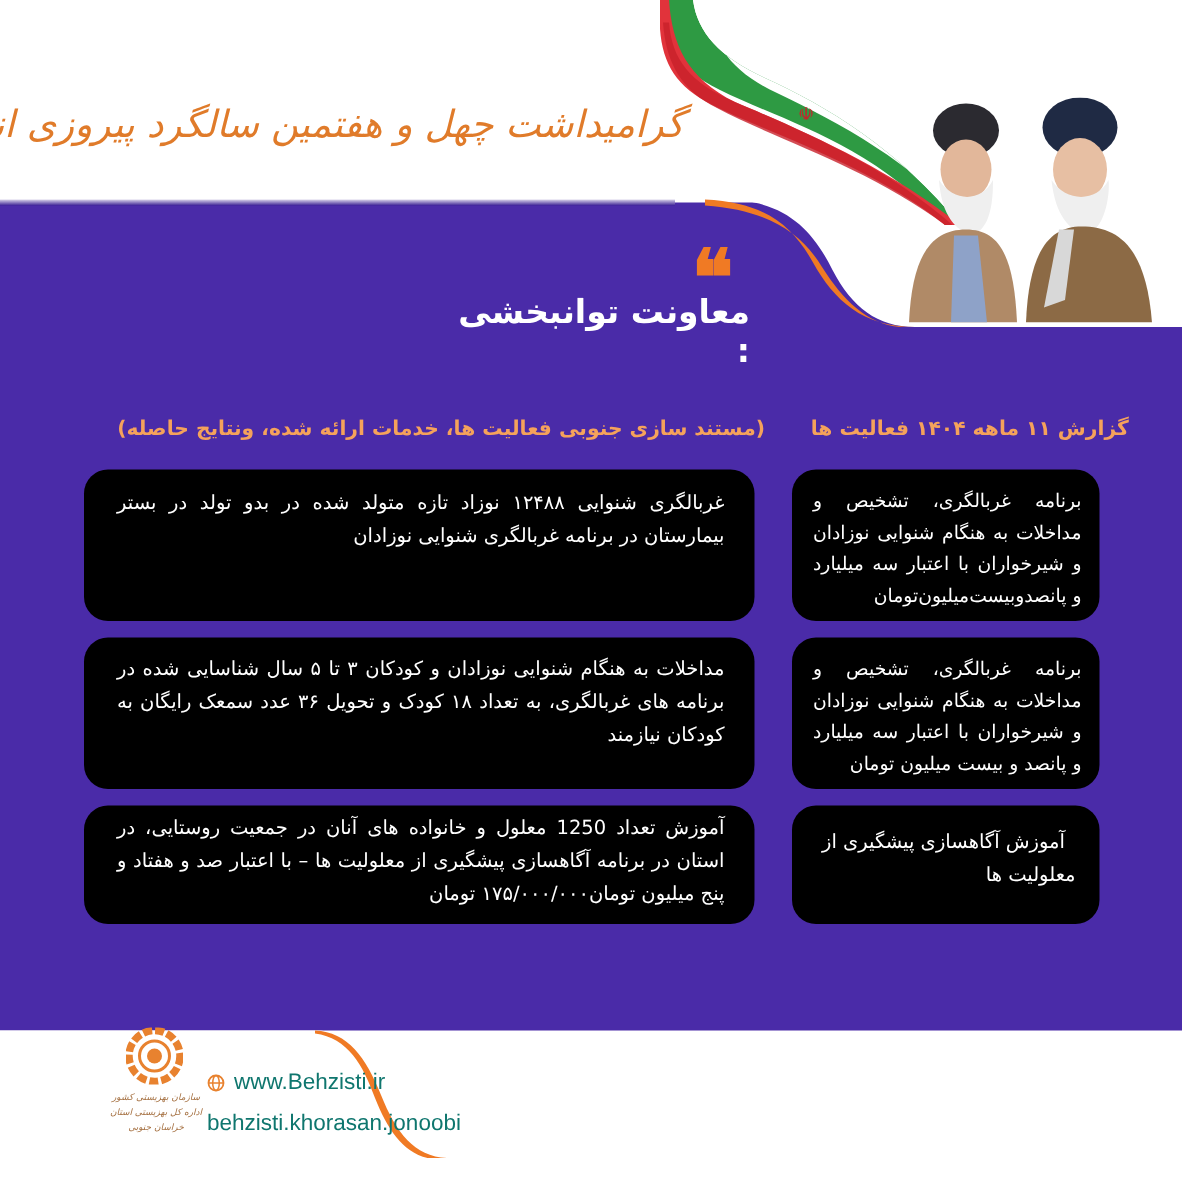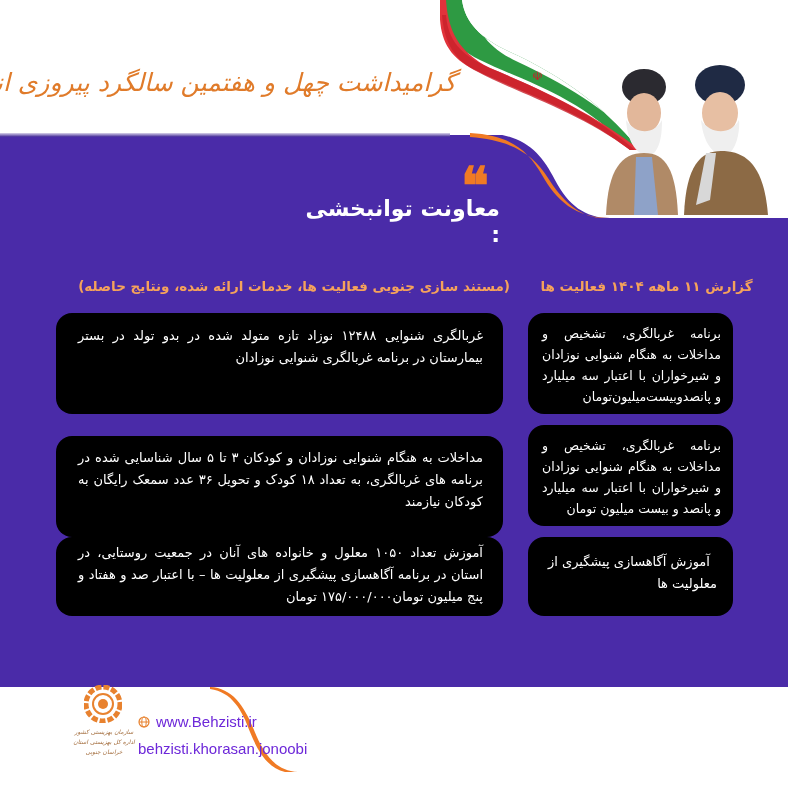--- a/index.html
+++ b/index.html
@@ -61,41 +61,41 @@
     .col-head.left { left: 50px; width: 460px; text-align: right; }
 
     
     .card {
       position: absolute; background: #000000; border-radius: 16px;
       direction: rtl; color: #ffffff;
     }
     .card .txt { display: block; font-size: 13px; line-height: 22px; text-align: justify; text-align-last: right; }
 
     .card.l1 { left: 56px; top: 313px; width: 447px; height: 101px; padding: 12px 20px 0 22px; }
-    .card.l2 { left: 56px; top: 436px; width: 447px; height: 101px; padding: 11px 20px 0 22px; }
+    .card.l2 { left: 56px; top: 425px; width: 447px; height: 101px; padding: 11px 20px 0 22px; }
     .card.l3 { left: 56px; top: 537px; width: 447px; height: 79px; padding: 5px 20px 0 22px; }
     .card.r1 { left: 528px; top: 313px; width: 205px; height: 101px; padding: 10px 12px 0 14px; }
     .card.r2 { left: 528px; top: 425px; width: 205px; height: 101px; padding: 10px 12px 0 14px; }
     .card.r3 { left: 528px; top: 537px; width: 205px; height: 79px; padding: 14px 16px 0 20px; }
     .card.r1 .txt, .card.r2 .txt { font-size: 12.5px; line-height: 21px; }
     .card.r3 .txt { font-size: 13px; line-height: 22px; text-align: left; text-align-last: right; }
 
     
     .logo { position: absolute; left: 73px; top: 685px; width: 62px; height: 80px; }
     .logo-mark { position: absolute; left: 11px; top: 0; width: 38px; height: 38px; }
     .logo-caption {
       position: absolute; left: 0; top: 42px; width: 62px; height: 34px;
       direction: rtl; text-align: center; color: #a57041; font-size: 6px; line-height: 10px;
       font-family: "DejaVu Serif", serif; font-style: italic;
     }
     .contact { position: absolute; left: 138px; height: 18px; display: flex; align-items: center; gap: 6px; }
     .contact.web { top: 713px; }
     .contact.insta { top: 734px; flex-direction: column; }
     .contact .ico { width: 12px; height: 12px; display: inline-block; }
-    .contact .label { font-family: "Liberation Sans", sans-serif; font-size: 15px; color: #6d28d9; line-height: 18px; white-space: nowrap; text-align: center; }
+    .contact .label { font-family: "Liberation Sans", sans-serif; font-size: 15px; color: #0f766e; line-height: 18px; white-space: nowrap; text-align: center; }
   </style>
 </head>
 <body>
 
 <div class="page">
 
   <div class="band"></div>
   <div class="band-shadow"></div>
 
   <svg class="top-wave" viewBox="0 0 788 230">
@@ -143,21 +143,21 @@
     <span class="txt">برنامه غربالگری، تشخیص و مداخلات به هنگام شنوایی نوزادان و شیرخواران با اعتبار سه میلیارد و پانصد و بیست میلیون تومان</span>
   </div>
   <div class="card l2">
     <span class="txt">مداخلات به هنگام شنوایی نوزادان و کودکان ۳ تا ۵ سال شناسایی شده در برنامه های غربالگری، به تعداد ۱۸ کودک و تحویل ۳۶ عدد سمعک رایگان به کودکان نیازمند</span>
   </div>
 
   <div class="card r3">
     <span class="txt">آموزش آگاهسازی پیشگیری از معلولیت ها</span>
   </div>
   <div class="card l3">
-    <span class="txt">آموزش تعداد ۱۰۵۰ معلول و خانواده های آنان در جمعیت روستایی، در استان در برنامه آگاهسازی پیشگیری از معلولیت ها – با اعتبار صد و هفتاد و پنج میلیون تومان۱۷۵/۰۰۰/۰۰۰ تومان</span>
+    <span class="txt">آموزش تعداد 1250 معلول و خانواده های آنان در جمعیت روستایی، در استان در برنامه آگاهسازی پیشگیری از معلولیت ها – با اعتبار صد و هفتاد و پنج میلیون تومان۱۷۵/۰۰۰/۰۰۰ تومان</span>
   </div>
 
   <svg class="bottom-wave" viewBox="0 0 788 128">
     <path d="M0,27 L210,27 C235,27 245,45 255,70 C265,95 275,112 300,112 L788,112 L788,128 L0,128 Z" fill="#ffffff"></path>
     <path d="M210,27 C232,28 244,45 254,70 C264,95 276,111 298,112 L285,112 C268,108 258,92 250,72 C242,50 232,32 210,29 Z" fill="#f07a24"></path>
   </svg>
 
   <div class="logo">
     <svg class="logo-mark" viewBox="0 0 38 38">
       <circle cx="19" cy="19" r="17" fill="none" stroke="#e8822f" stroke-width="5" stroke-dasharray="6 2"></circle>

